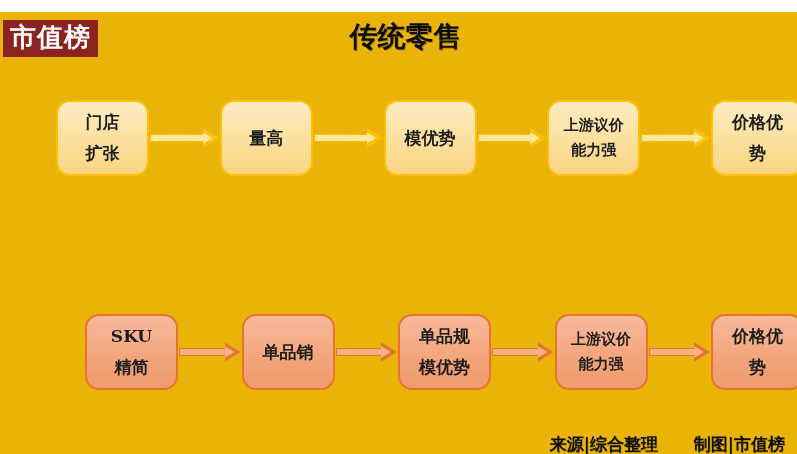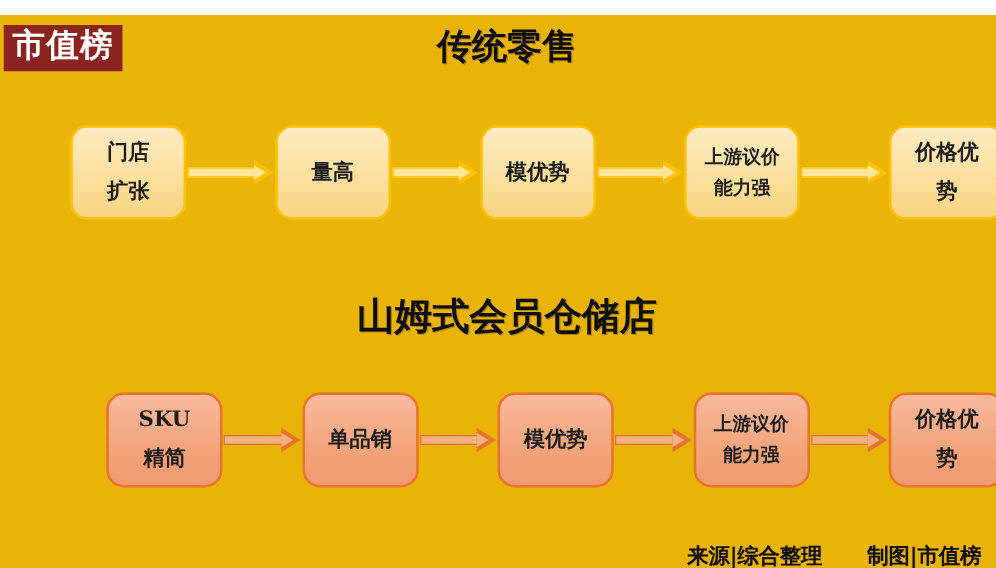--- a/index.html
+++ b/index.html
@@ -120,21 +120,20 @@
         <div class="outer"></div>
           <div class="inner"></div>
       </div>
     </div>
     <div class="box">
       <span>价格优</span>
       <span>势</span>
     </div>
   </div>
 
-  <div class="flow-title" id="title-2">山姆式会员仓储店</div>
 
   <div class="flow-row orange" id="row-2">
     <div class="box">
       <span>SKU</span>
       <span>精简</span>
     </div>
     <div class="arrow">
       <div class="shaft"></div>
       <div class="head">
         <div class="outer"></div>
@@ -145,20 +144,21 @@
       <span>单品销</span>
     </div>
     <div class="arrow">
       <div class="shaft"></div>
       <div class="head">
         <div class="outer"></div>
           <div class="inner"></div>
       </div>
     </div>
     <div class="box">
+      <span>单品规</span>
       <span>模优势</span>
     </div>
     <div class="arrow">
       <div class="shaft"></div>
       <div class="head">
         <div class="outer"></div>
           <div class="inner"></div>
       </div>
     </div>
     <div class="box small">

